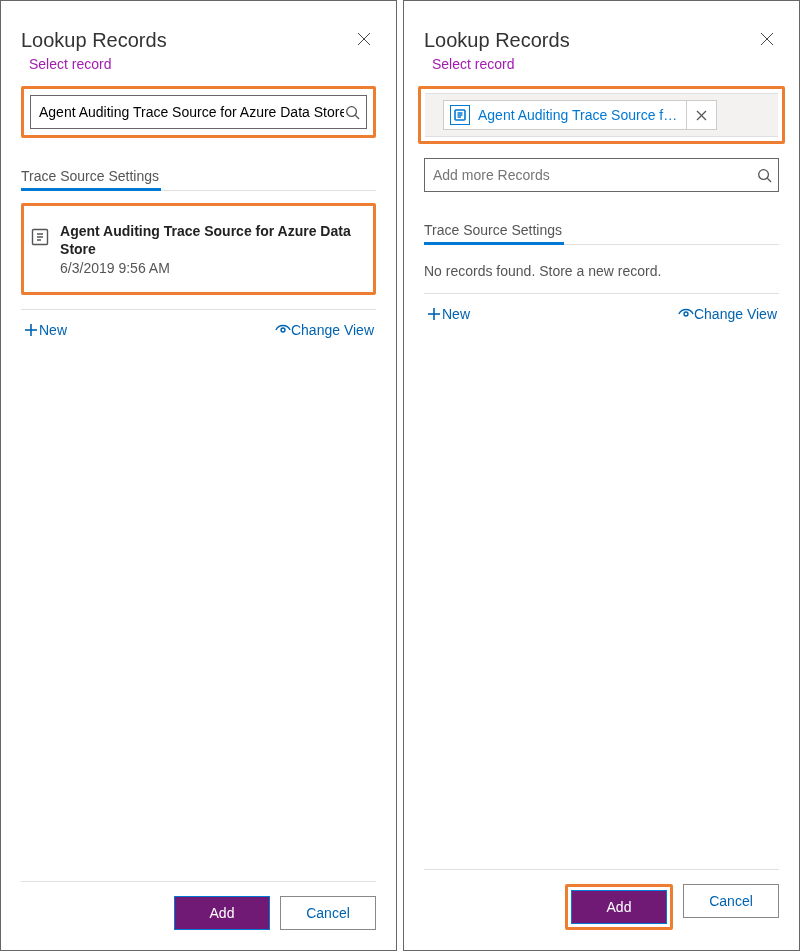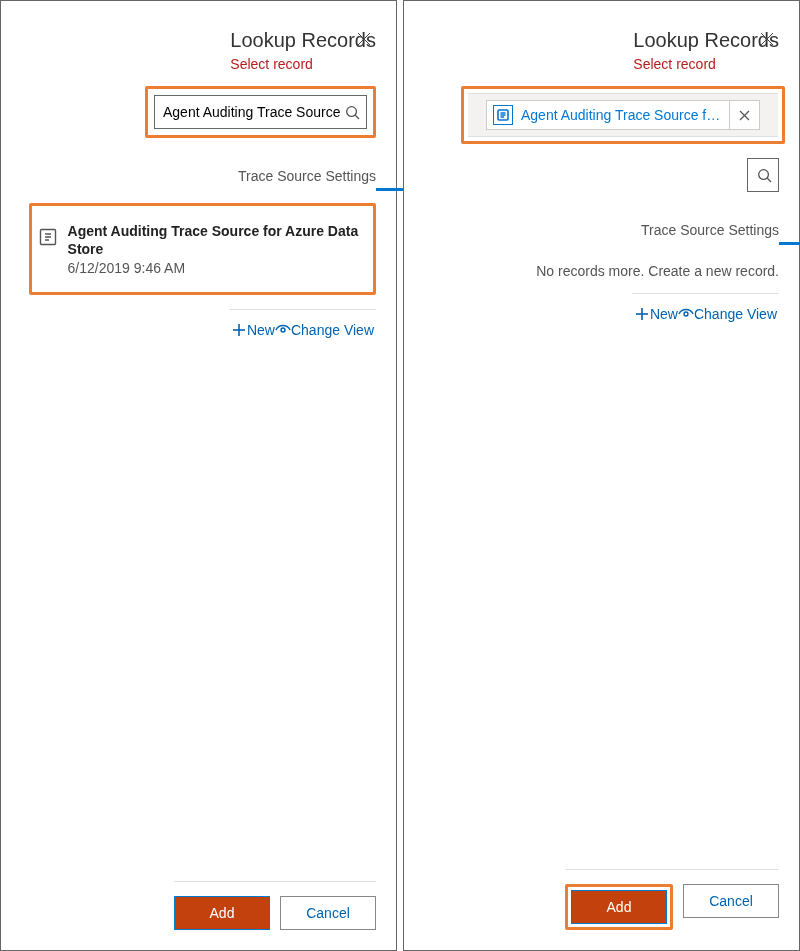--- a/index.html
+++ b/index.html
@@ -16,36 +16,35 @@
     display: flex;
     width: 800px;
     height: 951px;
   }
   .panel {
     flex: 1 1 50%;
     border: 1px solid #666;
     position: relative;
     display: flex;
     flex-direction: column;
-    padding: 28px 20px 20px 28px;
+    padding: 28px 20px 20px 20px;
     background: #fff;
-    align-items: flex-end;
   }
   .panel + .panel { margin-left: 6px; }
   .panel-header { position: relative; }
   .title {
     font-size: 20px;
     font-weight: 400;
     color: #333;
     margin: 0 0 4px 0;
   }
   .subtitle {
     font-size: 14px;
-    color: #b91c1c;
-    margin: 0 0 14px 0;
+    color: #a21caf;
+    margin: 0 0 14px 8px;
   }
   .close-btn {
     position: absolute;
     top: -4px; right: -2px;
     width: 28px; height: 28px;
     display: flex; align-items: center; justify-content: center;
     cursor: pointer;
     color: #444;
   }
   .close-btn svg { width: 14px; height: 14px; stroke: currentColor; stroke-width: 1; }
@@ -189,21 +188,21 @@
     gap: 10px;
   }
   .btn {
     min-width: 96px;
     height: 34px;
     display:inline-flex; align-items:center; justify-content:center;
     font-size: 14px;
     cursor: pointer;
     border: 1px solid transparent;
   }
-  .btn-primary { background:#c2410c; color:#fff; border-color:#0078d4; }
+  .btn-primary { background:#701a75; color:#fff; border-color:#0078d4; }
   .btn-secondary { background:#fff; color:#0063b1; border-color:#8a8886; }
 
   .highlight-wrap { display:inline-block; }
 </style>
 </head>
 <body>
 
 <div class="stage">
 
   <div class="panel">
@@ -236,21 +235,21 @@
     <div class="highlight-box" style="margin-top:12px;">
       <div class="result-row" style="margin-top:0;">
         <span class="result-icon">
           <svg viewBox="0 0 18 18">
               <rect x="1.5" y="1.5" width="15" height="15" rx="1"></rect>
               <path d="M6 6 L12 6 M6 9 L12 9 M6 12 L10 12"></path>
             </svg>
         </span>
         <div class="result-main">
           <div class="result-title">Agent Auditing Trace Source for Azure Data Store</div>
-          <div class="result-sub">6/12/2019 9:46 AM</div>
+          <div class="result-sub">6/3/2019 9:56 AM</div>
         </div>
       </div>
     </div>
 
     <div class="actions-row">
       <span class="link-btn">
         <svg viewBox="0 0 16 16">
             <line x1="8" y1="2" x2="8" y2="14"></line>
             <line x1="2" y1="8" x2="14" y2="8"></line>
           </svg>
@@ -305,32 +304,33 @@
                 <line x1="10" y1="1" x2="1" y2="10"></line>
               </svg>
           </span>
         </div>
       </div>
     </div>
 
     <div style="height:14px;"></div>
 
     <div class="search-row">
+      <input type="text" placeholder="Add more Records" style="">
       <span class="search-icon">
         <svg viewBox="0 0 16 16">
             <circle cx="7" cy="7" r="5.2"></circle>
             <line x1="11" y1="11" x2="15" y2="15"></line>
           </svg>
       </span>
     </div>
 
     <div class="section-label">Trace Source Settings</div>
     <div class="section-underline"></div>
 
-    <div class="no-records">No records more. Create a new record.</div>
+    <div class="no-records">No records found. Store a new record.</div>
 
     <div class="actions-row">
       <span class="link-btn">
         <svg viewBox="0 0 16 16">
             <line x1="8" y1="2" x2="8" y2="14"></line>
             <line x1="2" y1="8" x2="14" y2="8"></line>
           </svg>
         <span>New</span>
       </span>
       <span class="link-btn">

